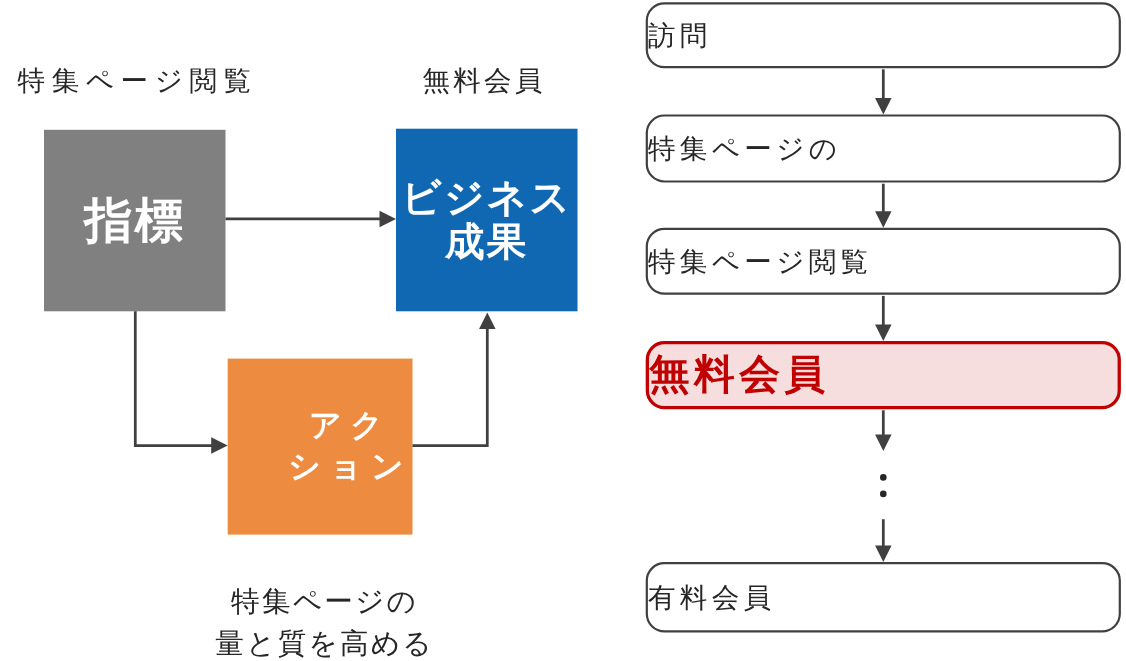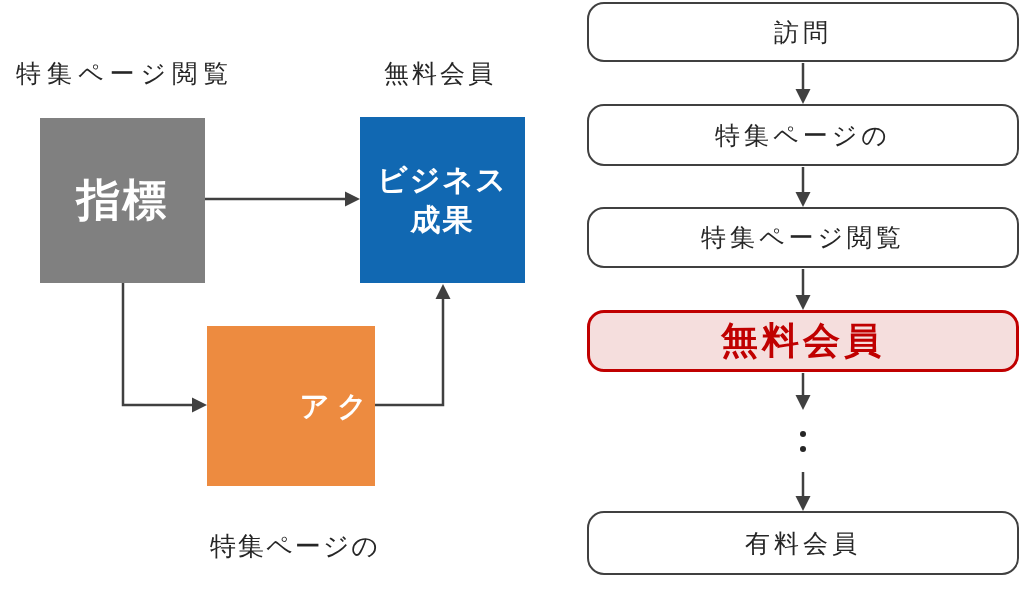--- a/index.html
+++ b/index.html
@@ -22,37 +22,37 @@
     position:absolute;
     display:flex;align-items:center;justify-content:center;
     text-align:center;color:#ffffff;font-weight:bold;
   }
   #box-indicator{
     left:40px;top:118px;width:165px;height:165px;
     background:#808080;font-size:44px;letter-spacing:2px;
   }
   #box-business{
     left:360px;top:117px;width:165px;height:166px;
-    background:#1168B2;font-size:30px;line-height:40px;letter-spacing:2px;
+    background:#1168B2;font-size:36px;line-height:40px;letter-spacing:2px;
   }
   #box-action{
     left:207px;top:326px;width:168px;height:160px;
     background:#ED8B40;font-size:29px;line-height:38px;letter-spacing:8px;justify-content:flex-end;
   }
   #caption{
     position:absolute;left:145px;top:507px;width:300px;
     text-align:center;font-size:26px;color:#262626;
     line-height:39px;letter-spacing:2px;margin-top:20px;
   }
   
   .fbox{
     position:absolute;left:587px;width:432px;height:62px;
     box-sizing:border-box;
     border:2px solid #404040;border-radius:17px;background:#ffffff;
-    display:flex;align-items:center;justify-content:center;
+    display:flex;align-items:center;justify-content:flex-start;
     font-size:25px;color:#262626;letter-spacing:4px;
     white-space:nowrap;
   }
   #fbox-0{top:2px;height:60px;}
   #fbox-1{top:104px;}
   #fbox-2{top:207px;height:61px;}
   #fbox-3{top:310px;}
   #fbox-4{top:511px;height:64px;font-family:Liberation Serif, serif;}
   .fbox.highlight{
     background:#F5DEDD;
@@ -80,25 +80,27 @@
   <div id="box-business" class="sq-box">
     <span>
       <span>ビジネス</span><br>
       <span>成果</span>
     </span>
   </div>
 
   <div id="box-action" class="sq-box">
     <span>
       <span>アク</span><br>
+      <span>ション</span>
     </span>
   </div>
 
   <div id="caption">
     <span>特集ページの</span><br>
+    <span>量と質を高める</span>
   </div>
 
   <div id="fbox-0" class="fbox">
     <span>訪問</span>
   </div>
   <div id="fbox-1" class="fbox">
     <span>特集ページの</span>
   </div>
   <div id="fbox-2" class="fbox">
     <span>特集ページ閲覧</span>

